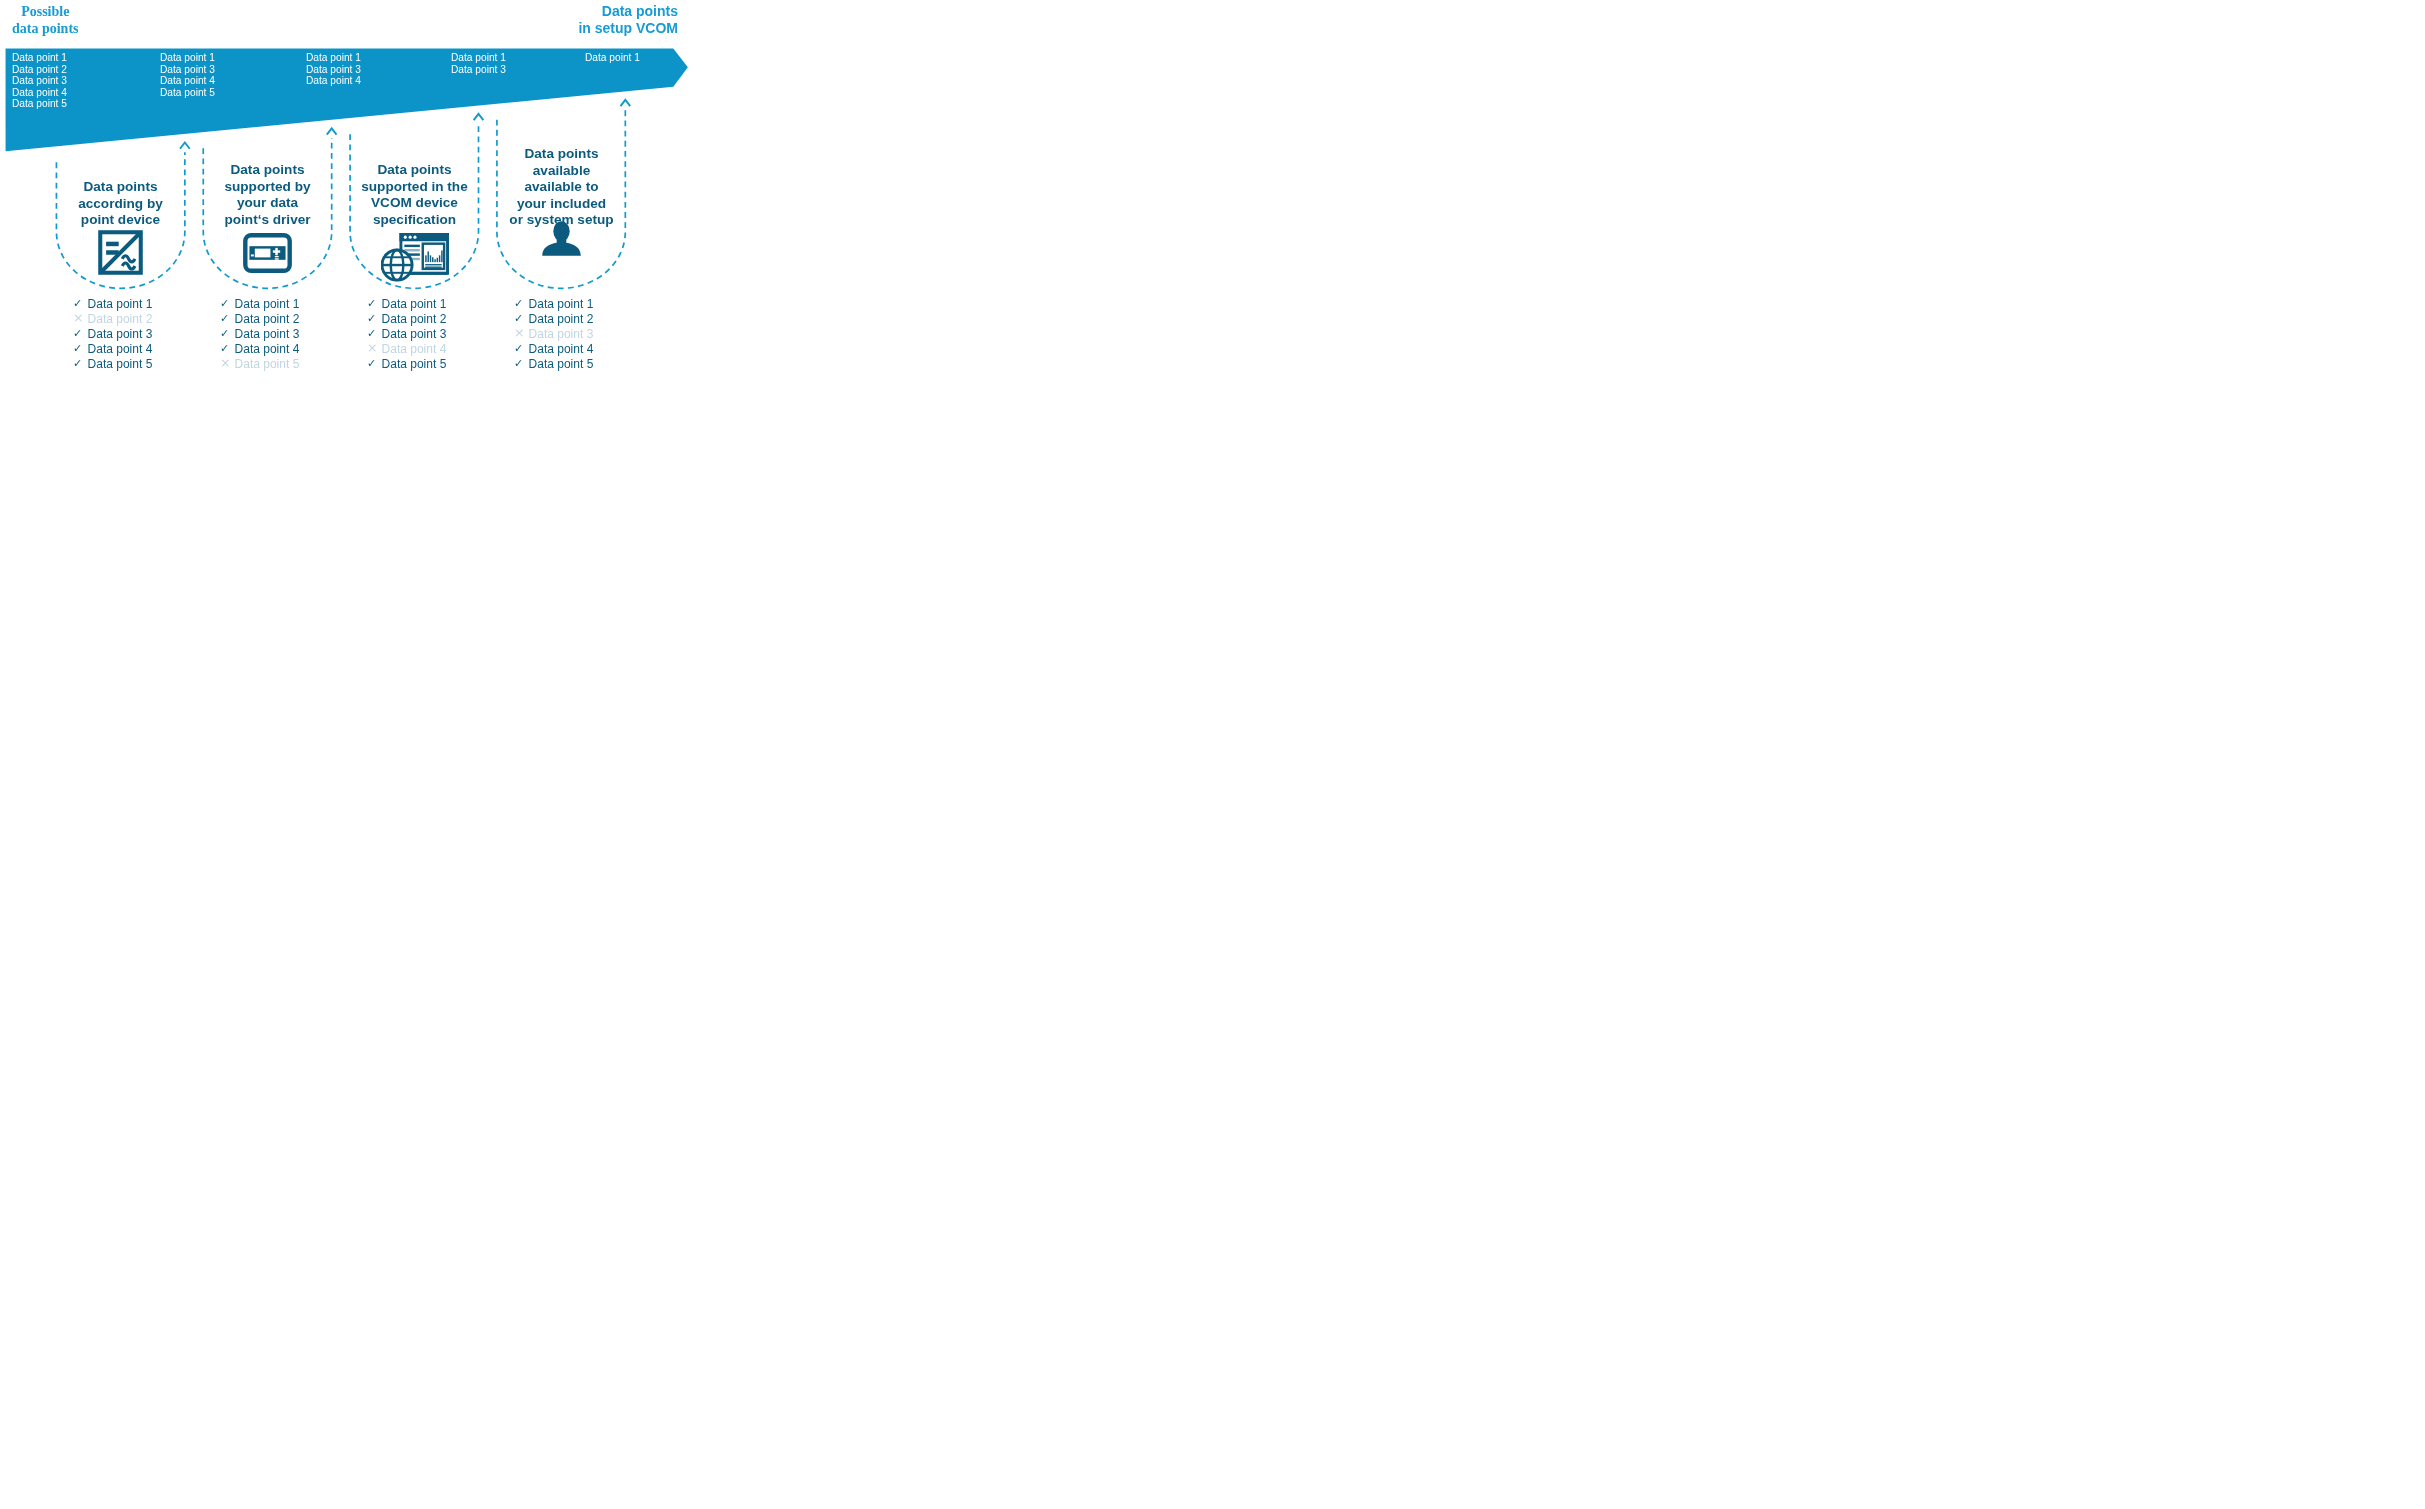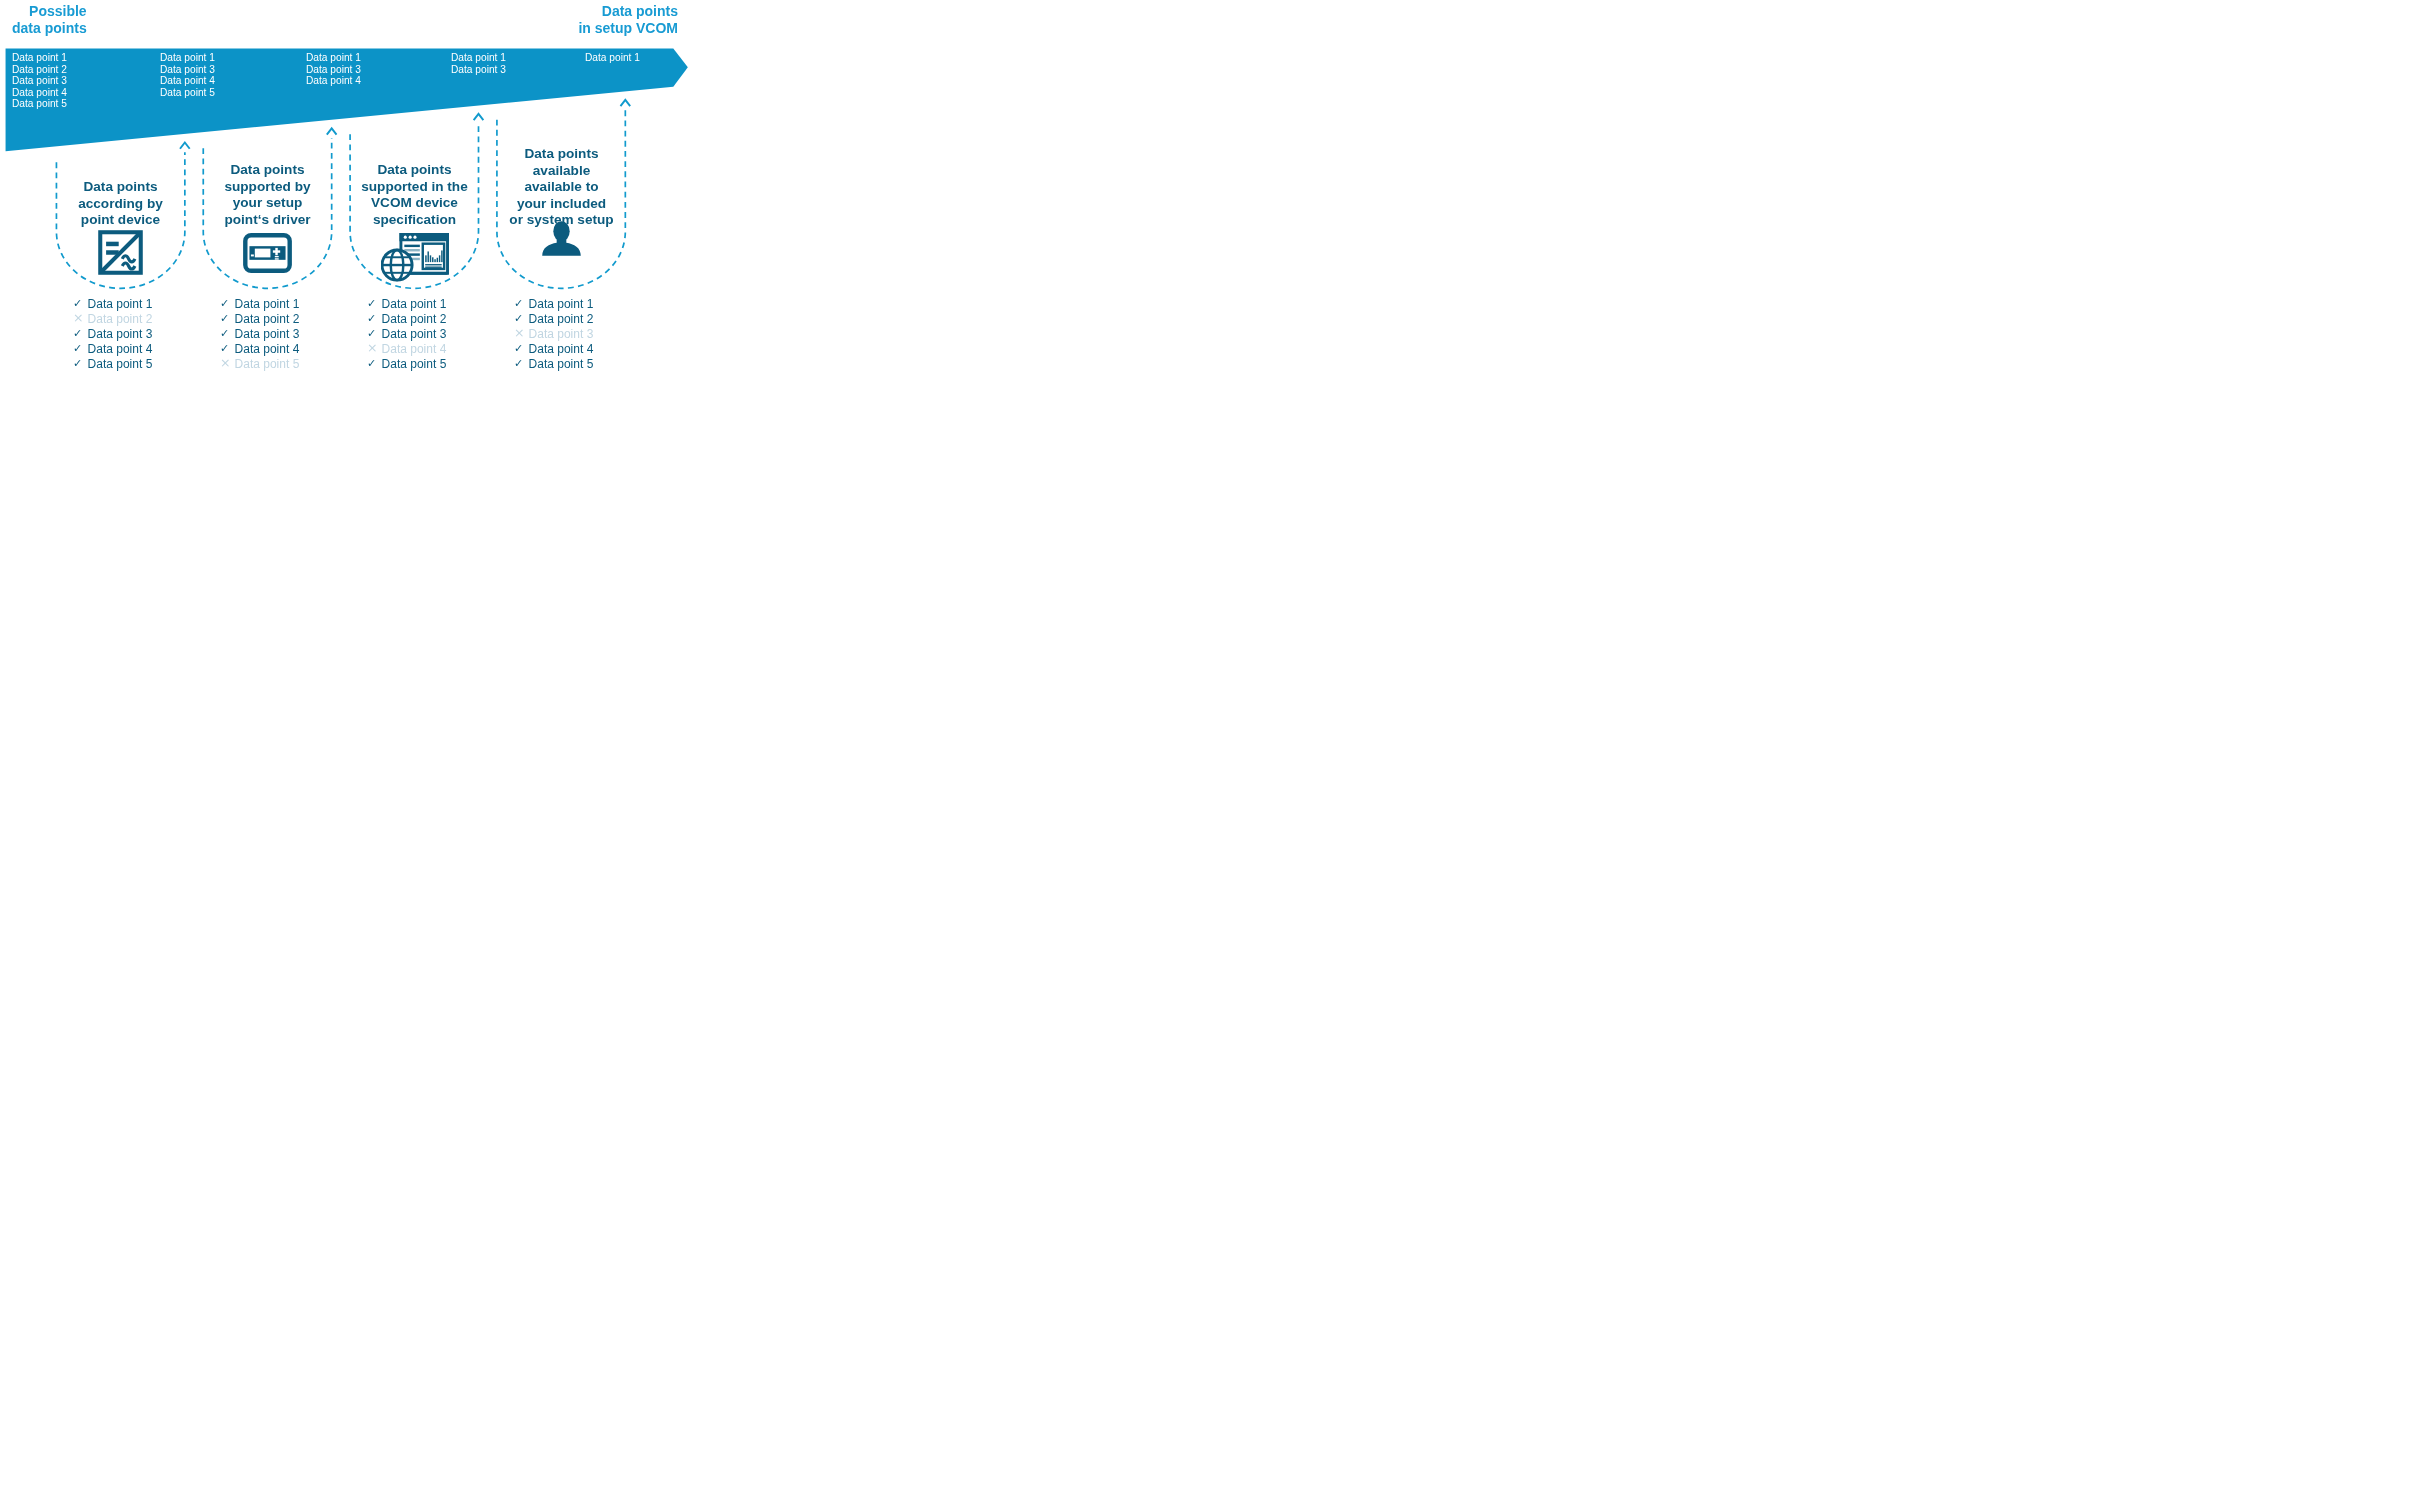--- a/index.html
+++ b/index.html
@@ -8,21 +8,21 @@
     --header:#189BD3;       
     --dark:#0C5B7E;         
     --light:#C1D6E2;        
   }
   *{margin:0;padding:0;box-sizing:border-box;}
   html,body{width:690px;height:377px;background:#fff;font-family:"Liberation Sans",sans-serif;}
   .page{position:relative;width:690px;height:377px;overflow:hidden;background:#fff;}
 
   
   .headline{position:absolute;top:2.9px;font-size:14px;font-weight:700;line-height:17.5px;color:var(--header);}
-  .headline.left{left:12px;text-align:right;}
+  .headline.left{left:12px;text-align:center;font-family:Liberation Serif, serif;}
   .headline.right{right:12px;text-align:right;}
 
   
   svg.vector{position:absolute;left:0;top:0;width:690px;height:377px;}
   .band-fill{fill:var(--brand);}
   .u-dash{fill:none;stroke:var(--dash);stroke-width:3.5;stroke-dasharray:12 9;}
   .u-arrow{fill:none;stroke:var(--dash);stroke-width:4;}
 
   
   .band-col{position:absolute;top:52px;color:#fff;font-size:10.2px;line-height:11.5px;white-space:nowrap;}
@@ -102,21 +102,21 @@
   </div>
 
   <div class="bucket-title" style="left:43px;top:179px">
     <div>Data points</div>
     <div>according by</div>
     <div>point device</div>
   </div>
   <div class="bucket-title" style="left:190px;top:162px">
     <div>Data points</div>
     <div>supported by</div>
-    <div>your setup</div>
+    <div>your data</div>
     <div>point‘s driver</div>
   </div>
   <div class="bucket-title" style="left:337px;top:162px">
     <div>Data points</div>
     <div>supported in the</div>
     <div>VCOM device</div>
     <div>specification</div>
   </div>
   <div class="bucket-title" style="left:484px;top:146px">
     <div>Data points</div>

